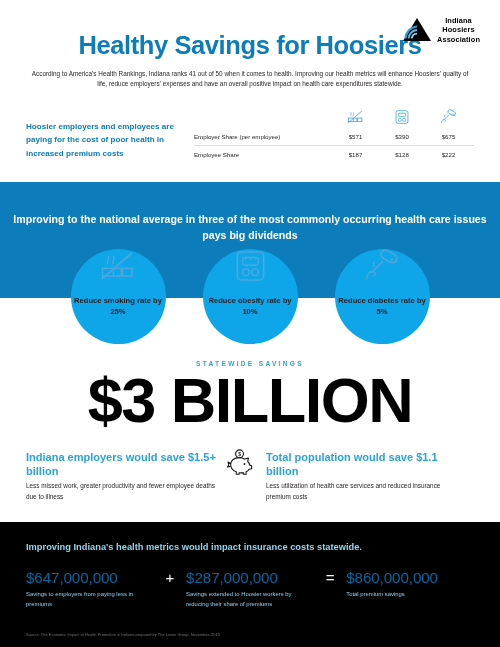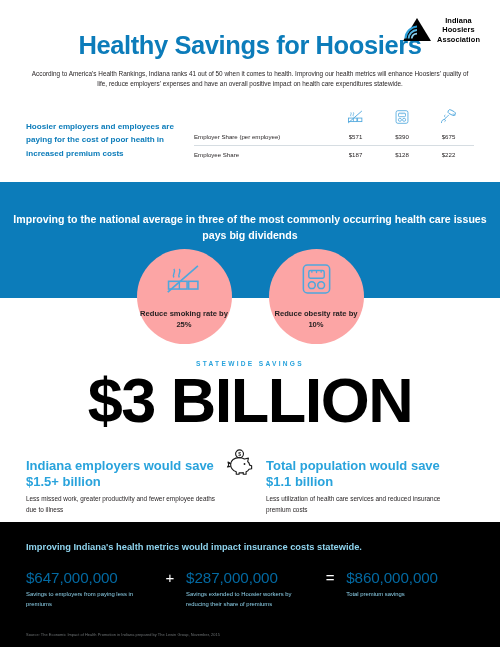--- a/index.html
+++ b/index.html
@@ -113,25 +113,25 @@
     left: 0;
     right: 0;
     display: flex;
     justify-content: center;
     gap: 37px;
   }
   .circle {
     width: 95px;
     height: 95px;
     border-radius: 50%;
-    background: #fca5a5;
+    background: #0ea5e9;
     display: flex;
     flex-direction: column;
     align-items: center;
-    justify-content: center;
+    justify-content: flex-start;
   }
   .circle-icon { margin-bottom: 9px; }
   .circle-label {
     font-size: 7.6px;
     font-weight: bold;
     line-height: 1.42;
     text-align: center;
     color: #231f20;
   }
 
@@ -155,22 +155,22 @@
 
   
   .breakdown {
     display: flex;
     align-items: flex-start;
     padding: 13px 26px 0 26px;
   }
   .bd-col { width: 192px; }
   .bd-col.right { padding-left: 4px; }
   .bd-heading {
-    margin: 12px 0 3px 0;
-    font-size: 13px;
+    margin: 4px 0 3px 0;
+    font-size: 11px;
     font-weight: bold;
     color: #29a3dc;
     line-height: 1.3;
   }
   .bd-body {
     margin: 0;
     font-size: 6.4px;
     line-height: 1.68;
     color: #231f20;
   }
@@ -343,20 +343,33 @@
           <line x1="7" y1="5.5" x2="7" y2="7" stroke="#4ea7dd" stroke-width="0.8"></line>
           <line x1="10" y1="5.5" x2="10" y2="7.2" stroke="#4ea7dd" stroke-width="0.8"></line>
           <line x1="13" y1="5.5" x2="13" y2="7" stroke="#4ea7dd" stroke-width="0.8"></line>
           <circle cx="7" cy="15" r="2.2" fill="none" stroke="#4ea7dd" stroke-width="1"></circle>
           <circle cx="13" cy="15" r="2.2" fill="none" stroke="#4ea7dd" stroke-width="1"></circle>
         </svg>
       </span>
       <span class="circle-label">Reduce obesity rate by 10%</span>
     </div>
 
+    <div class="circle">
+      <span class="circle-icon">
+        <svg width="38" height="34" viewBox="0 0 24 22">
+          <rect x="11" y="2" width="11" height="5.6" rx="2.8" transform="rotate(28 16.5 4.8)" fill="none" stroke="#4ea7dd" stroke-width="1"></rect>
+          <circle cx="18.5" cy="6.8" r="0.8" fill="#4ea7dd"></circle>
+          <circle cx="21" cy="8" r="0.8" fill="#4ea7dd"></circle>
+          <path d="M12.5 8 L5 15.5" stroke="#4ea7dd" stroke-width="1" fill="none"></path>
+          <path d="M2 19.5 C2 16 4.5 14 6.5 14.5 C8 15 8 17 6.5 17.5" fill="none" stroke="#4ea7dd" stroke-width="1"></path>
+          <path d="M7.5 11.5 C6 10.5 6 8.5 7.5 8" fill="none" stroke="#4ea7dd" stroke-width="0.9"></path>
+        </svg>
+      </span>
+      <span class="circle-label">Reduce diabetes rate by 5%</span>
+    </div>
 
   </div>
 </div>
 
 <div class="savings">
   <p class="savings-eyebrow">STATEWIDE SAVINGS</p>
   <p class="savings-amount">$3 BILLION</p>
 </div>
 
 <div class="breakdown">

